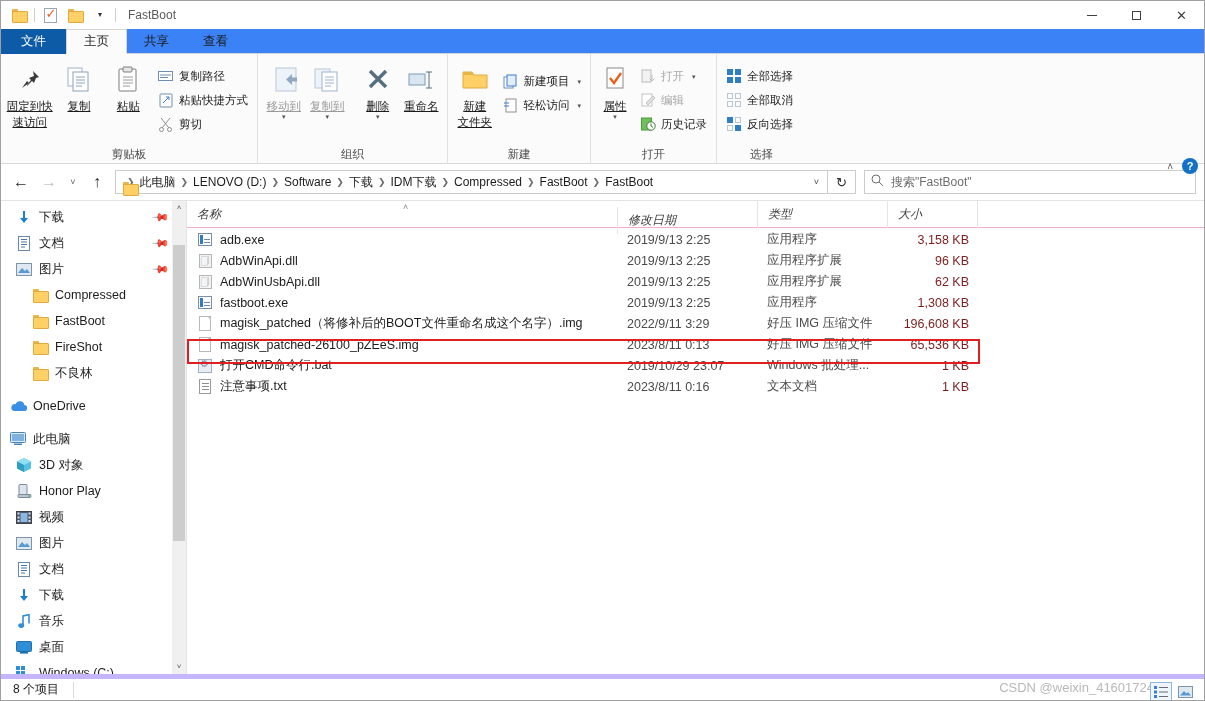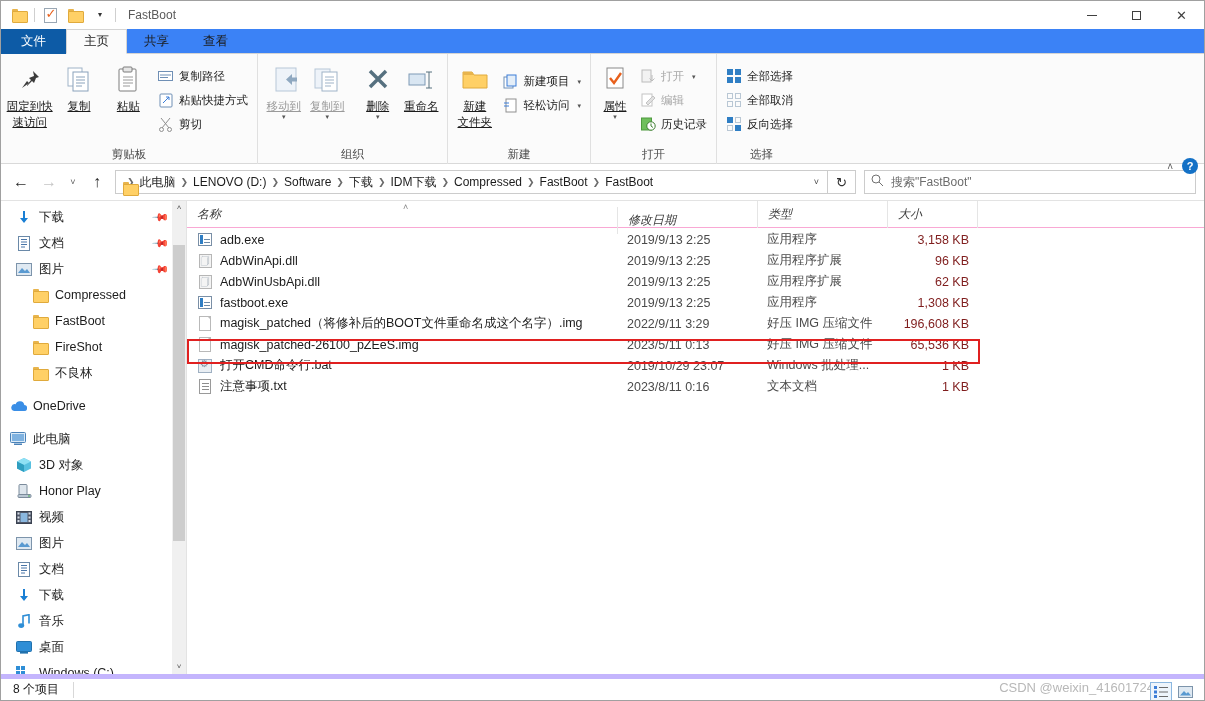--- a/index.html
+++ b/index.html
@@ -1128,21 +1128,21 @@
           <div class="cell-size">196,608 KB</div>
         </div>
 
         <div class="frow">
           <div class="cell-name">
             <span class="fico">
                 <span class="blank-ico"></span>
               </span>
             <span>magisk_patched-26100_pZEeS.img</span>
           </div>
-          <div class="cell-date">2023/5/11 0:13</div>
+          <div class="cell-date">2023/8/11 0:13</div>
           <div class="cell-type">好压 IMG 压缩文件</div>
           <div class="cell-size">65,536 KB</div>
         </div>
 
         <div class="frow">
           <div class="cell-name">
             <span class="fico">
                 <span class="bat-ico"></span>
               </span>
             <span>打开CMD命令行.bat</span>

